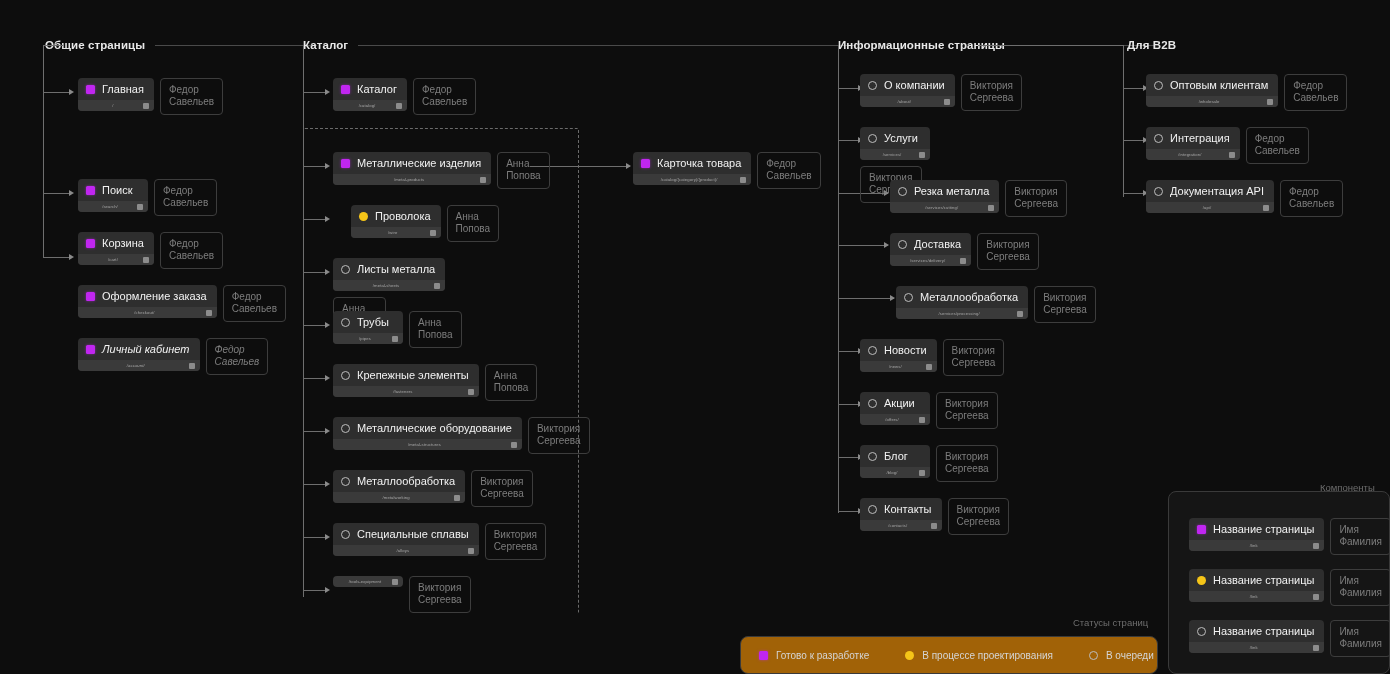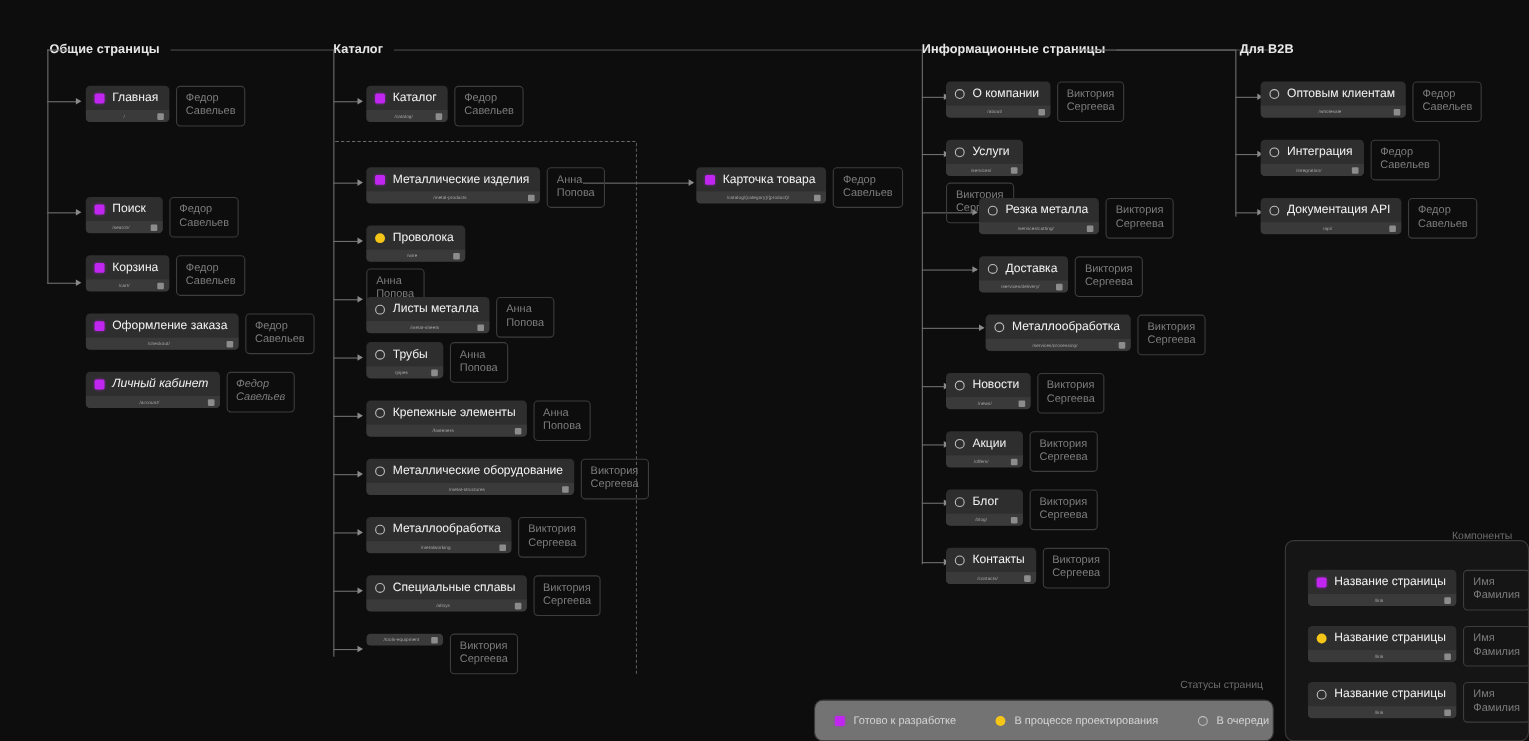--- a/index.html
+++ b/index.html
@@ -78,21 +78,21 @@
   
   .panel-cap {
     position: absolute; color: #6d6d6d; font-size: 9.5px; white-space: nowrap;
   }
   .panel {
     position: absolute; border: 1px solid #3a3a3a; border-radius: 8px;
     background: #151515;
   }
   .legend {
     position: absolute; border: 1px solid #3a3a3a; border-radius: 8px;
-    background: #737373;
+    background: #a16207;
     display: flex; align-items: center;
   }
   .legend-item {
     display: flex; align-items: center; gap: 8px;
     padding: 0 18px; color: #d5d5d5; font-size: 10px; white-space: nowrap;
   }
   .legend-sep { width: 1px; height: 16px; background: #3f3f3f; }
   .comp-list { position: absolute; display: flex; flex-direction: column; gap: 14px; }
 </style>
 </head>
@@ -281,36 +281,36 @@
       </div>
       <div class="meta">
         <span class="slug">/metal-products</span>
         <span class="meta-ico"></span>
       </div>
     </div>
     <div class="owner">Анна
 Попова</div>
   </div>
 
-  <div class="node" style="left:333px; top:205px;flex-direction:column;">
+  <div class="node" style="left:351px; top:205px;">
     <div class="card">
       <div class="title">
         <span class="st design"></span>
         <span>Проволока</span>
       </div>
       <div class="meta">
         <span class="slug">/wire</span>
         <span class="meta-ico"></span>
       </div>
     </div>
     <div class="owner">Анна
 Попова</div>
   </div>
 
-  <div class="node" style="left:333px; top:270px;">
+  <div class="node" style="left:333px; top:258px;flex-direction:column;">
     <div class="card">
       <div class="title">
         <span class="st queue"></span>
         <span>Листы металла</span>
       </div>
       <div class="meta">
         <span class="slug">/metal-sheets</span>
         <span class="meta-ico"></span>
       </div>
     </div>

